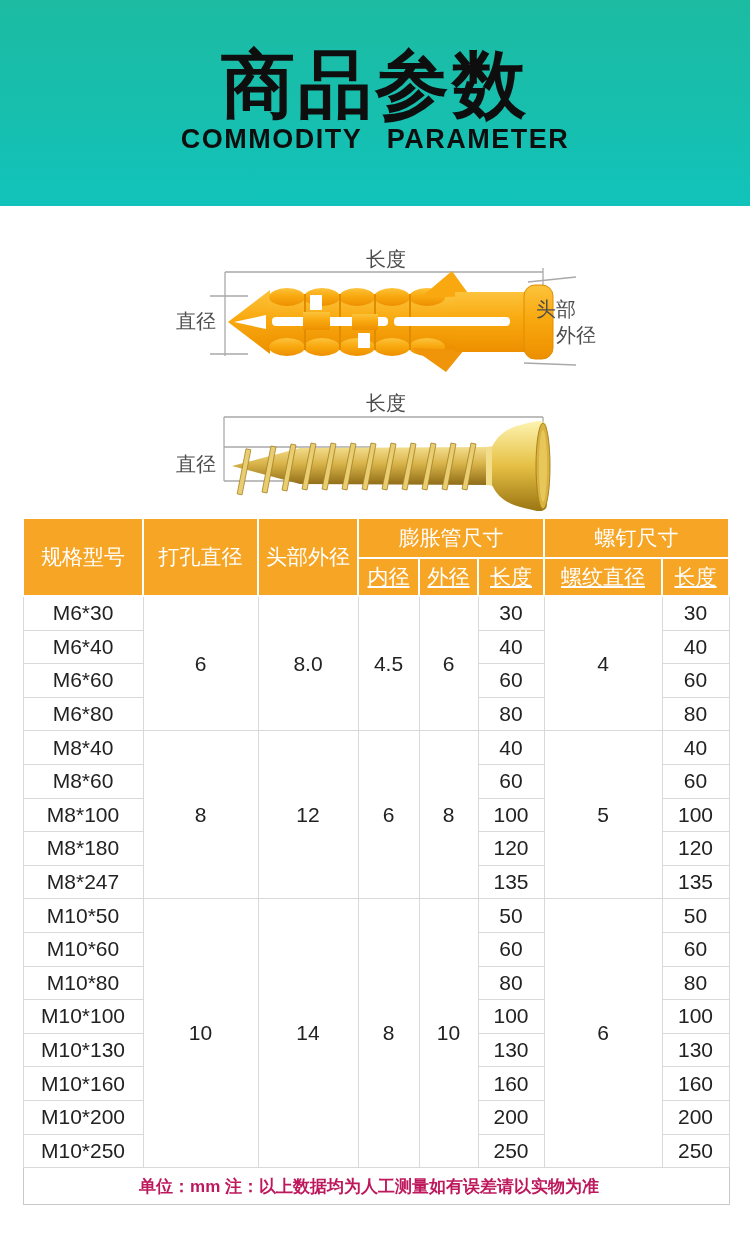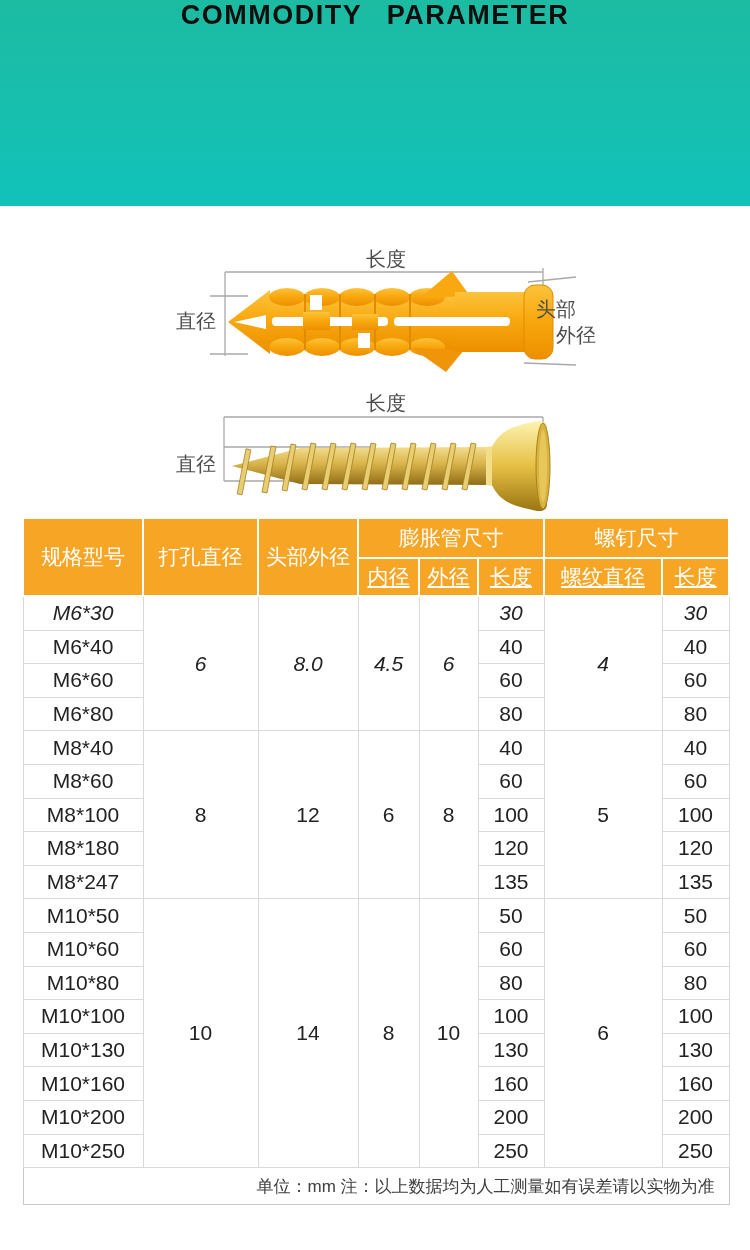--- a/index.html
+++ b/index.html
@@ -44,32 +44,33 @@
     border:2px solid #ffffff;text-align:center;vertical-align:middle;
     padding:0;
   }
   .spec-table thead tr:first-child th{height:38px;}
   .spec-table thead tr:last-child th{height:36px;text-decoration:underline;}
   .spec-table td{
     border:1px solid #d9d9d9;text-align:center;vertical-align:middle;
     height:32.6px;padding:0;background:#fff;
   }
   .spec-table tr.group-start td{border-top:1px solid #a9a9a9;}
-  .spec-table tbody tr:first-child td{border-top:1px solid #c9c9c9;font-style:italic;}
+  .spec-table tbody tr:first-child td{border-top:1px solid #c9c9c9;}
   .spec-table tfoot td{
-    height:36px;text-align:right;padding-right:14px;
-    color:#404040;font-size:17px;border:1px solid #c9c9c9;border-top:1px solid #a9a9a9;
+    height:36px;padding-right:14px;
+    color:#be185d;font-size:17px;border:1px solid #c9c9c9;border-top:1px solid #a9a9a9;font-weight:bold;
   }
 </style>
 </head>
 <body>
 
 <div class="page">
 
   <header class="banner">
+    <div class="title-cn">商品参数</div>
     <div class="title-en">COMMODITY  PARAMETER</div>
   </header>
 
   <div class="figure" style="top:240px;height:145px;">
     <svg width="750" height="145" viewBox="0 0 750 145">
       <defs>
         <linearGradient id="plugGrad" x1="0" y1="0" x2="0" y2="1">
           <stop offset="0" stop-color="#FCC33C"></stop>
           <stop offset="0.45" stop-color="#F9A90F"></stop>
           <stop offset="1" stop-color="#ED8F00"></stop>

